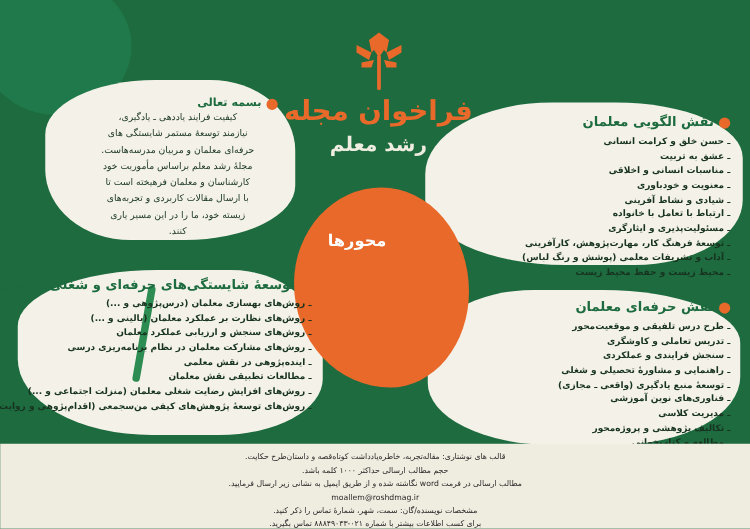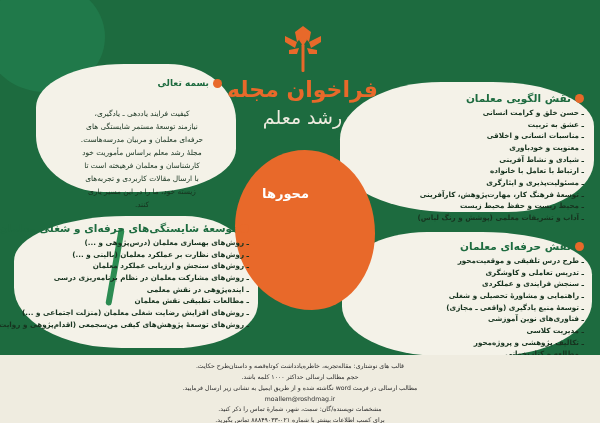--- a/index.html
+++ b/index.html
@@ -37,21 +37,21 @@
     color:#e8692a;
   }
   #tulip{
     width:60px;height:52px;margin:0 auto 2px auto;position:relative;
   }
   #main-title{
     font-size:22px;font-weight:bold;color:#e8692a;line-height:1.25;
     letter-spacing:0;direction:rtl;
   }
   #sub-title{
-    font-size:19px;font-weight:normal;color:#efece0;margin-top:2px;
+    font-size:16px;font-weight:bold;color:#efece0;margin-top:2px;
   }
   #mehvarha{
     position:absolute;left:262px;top:186px;
     color:#ffffff;font-size:13px;font-weight:bold;
   }
 
   
   .panel{position:absolute;}
   .panel-head{
     display:flex;align-items:center;gap:4px;
@@ -69,21 +69,21 @@
 
   
   #quote-panel{
     left:62px;top:78px;width:160px;direction:rtl;
   }
   #quote-panel .qline{
     font-size:7.4px;line-height:1.75;color:#17331f;text-align:center;
   }
   #quote-head{
     display:flex;align-items:center;gap:4px;font-size:9px;font-weight:bold;
-    color:#1d6b3f;margin-bottom:20px;
+    color:#1d6b3f;margin-bottom:0;
   }
 
   #panel-olgu{left:auto;right:16px;top:92px;width:200px;}
   #panel-herfe{right:16px;top:240px;width:208px;}
   #panel-shayestegi{left:24px;top:222px;width:225px;}
 
   
   #sheet-bl{
     position:absolute;left:14px;top:216px;width:244px;height:132px;
     background:#f4f2e8;border-radius:46% 30% 34% 44%/34% 46% 34% 46%;
@@ -170,22 +170,22 @@
     <div class="panel-body">
       <ul>
         <li>حسن خلق و کرامت انسانی</li>
         <li>عشق به تربیت</li>
         <li>مناسبات انسانی و اخلاقی</li>
         <li>معنویت و خودباوری</li>
         <li>شیادی و نشاط آفرینی</li>
         <li>ارتباط با تعامل با خانواده</li>
         <li>مسئولیت‌پذیری و ایثارگری</li>
         <li>توسعهٔ فرهنگ کار، مهارت‌پژوهش، کارآفرینی</li>
+        <li>آداب و تشریفات معلمی (پوشش و رنگ لباس)</li>
         <li>محیط زیست و حفظ محیط زیست</li>
-        <li>آداب و تشریفات معلمی (پوشش و رنگ لباس)</li>
       </ul>
     </div>
   </div>
 
   <div id="panel-herfe" class="panel">
     <div class="panel-head">
       <span class="dot"></span>
       <span>نقش حرفه‌ای معلمان</span>
     </div>
     <div class="panel-body">

